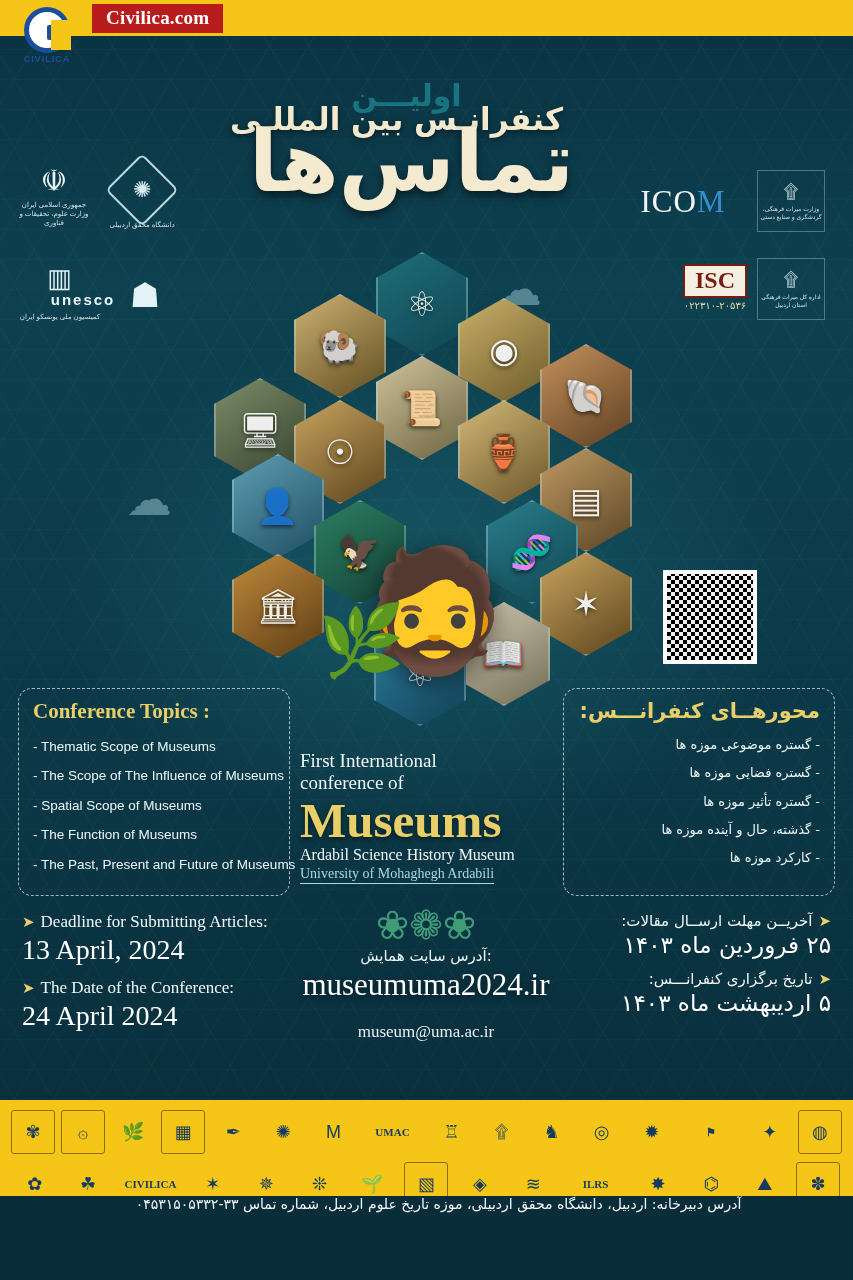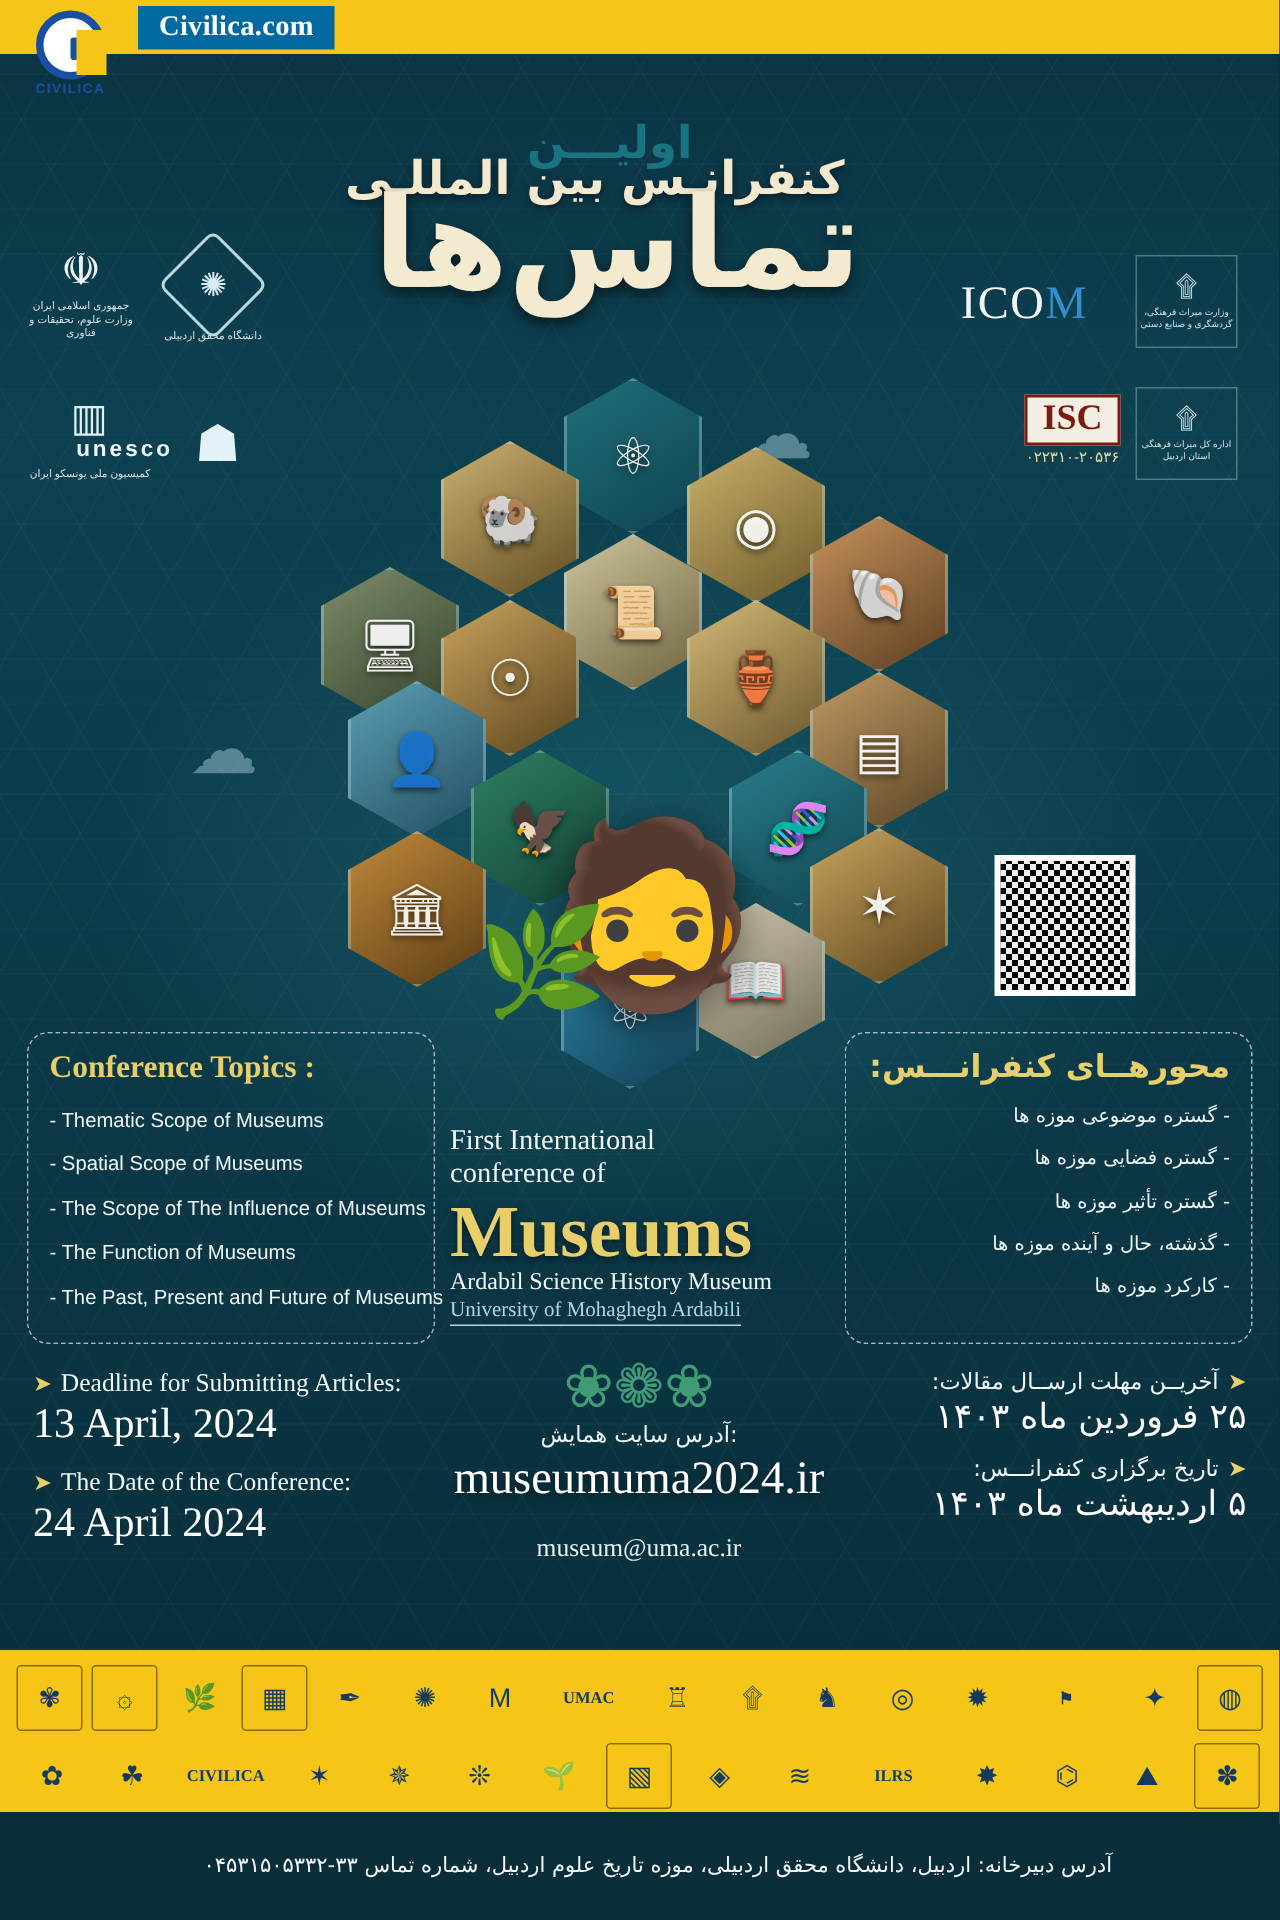--- a/index.html
+++ b/index.html
@@ -28,21 +28,21 @@
   }
 
   
   .topbar {
     position: absolute; top: 0; left: 0; width: 853px; height: 36px;
     background: #f5c518;
     display: flex; align-items: center;
   }
   .civilica-badge {
     margin-left: 92px;
-    background: #0369a1; color: #fff;
+    background: #b91c1c; color: #fff;
     font-size: 19px; font-weight: bold;
     padding: 3px 14px 4px 14px;
     letter-spacing: .2px;
     font-family: "Liberation Serif", serif;
     text-align: right;
   }
   .civilica-logo {
     position: absolute; left: 8px; top: 2px;
     width: 78px; height: 66px;
     display: flex; flex-direction: column; align-items: center; justify-content: center;
@@ -241,23 +241,23 @@
   .sp {
     width: 44px; height: 44px; display: flex; align-items: center; justify-content: center;
     color: #143a5e; font-size: 18px;
     border-radius: 3px;
   }
   .sp.wide { width: 62px; font-size: 11px; font-weight: bold; font-family: "Liberation Serif", serif; }
   .sp.boxed { border: 1px solid #8a6d10; }
 
   
   .footer {
-    position: absolute; left: 0; bottom: 0; width: 853px; height: 72px;
+    position: absolute; left: 0; bottom: 0; width: 853px; height: 84px;
     background: #0a2d3a;
-    display: flex; align-items: center; justify-content: center;
+    display: flex; align-items: flex-start; justify-content: center;
     direction: rtl;
     padding-left: 24px;
   }
   .footer-text {
     color: #f3f9fa; font-size: 14px; font-family: "DejaVu Sans", sans-serif;
   }
 </style>
 </head>
 <body>
 
@@ -377,22 +377,22 @@
     <div class="eng-line1">conference of</div>
     <div class="eng-museums">Museums</div>
     <div class="eng-sub">Ardabil Science History Museum</div>
     <div class="eng-uni">University of Mohaghegh Ardabili</div>
   </div>
 
   <div class="box box-en">
     <div class="box-title-en">Conference Topics :</div>
     <ul>
       <li>- Thematic Scope of Museums</li>
+      <li>- The Scope of The Influence of Museums</li>
       <li>- Spatial Scope of Museums</li>
-      <li>- The Scope of The Influence of Museums</li>
       <li>- The Function of Museums</li>
       <li>- The Past, Present and Future of Museums</li>
     </ul>
   </div>
 
   <div class="box box-fa">
     <div class="box-title-fa">محورهــای کنفرانـــس:</div>
     <ul>
       <li>- گستره موضوعی موزه ها</li>
       <li>- گستره فضایی موزه ها</li>

